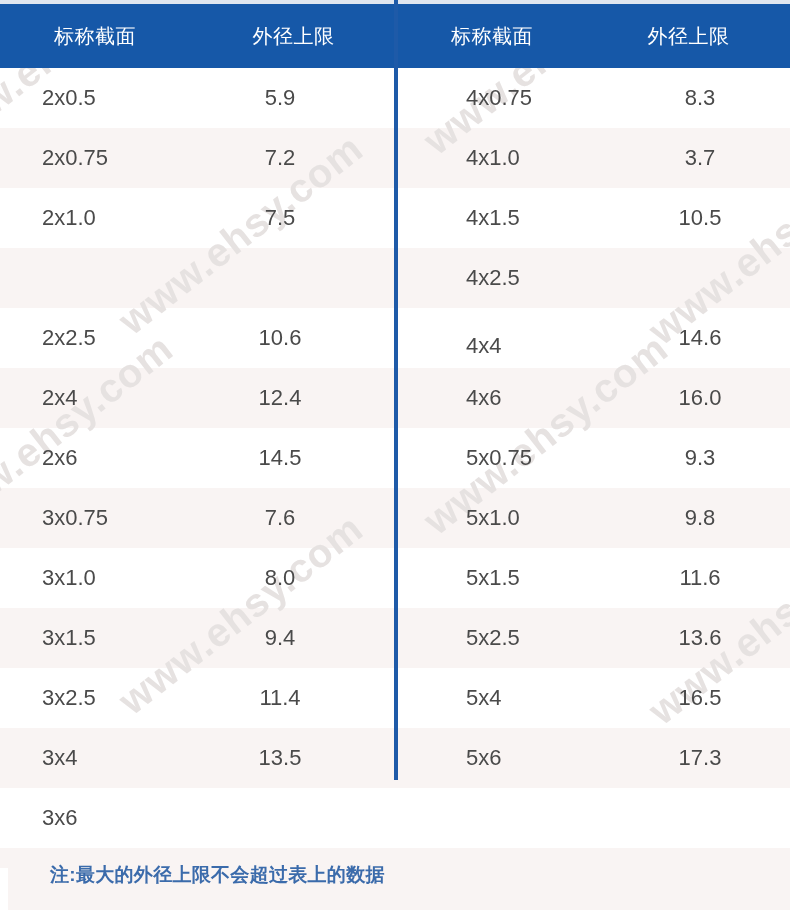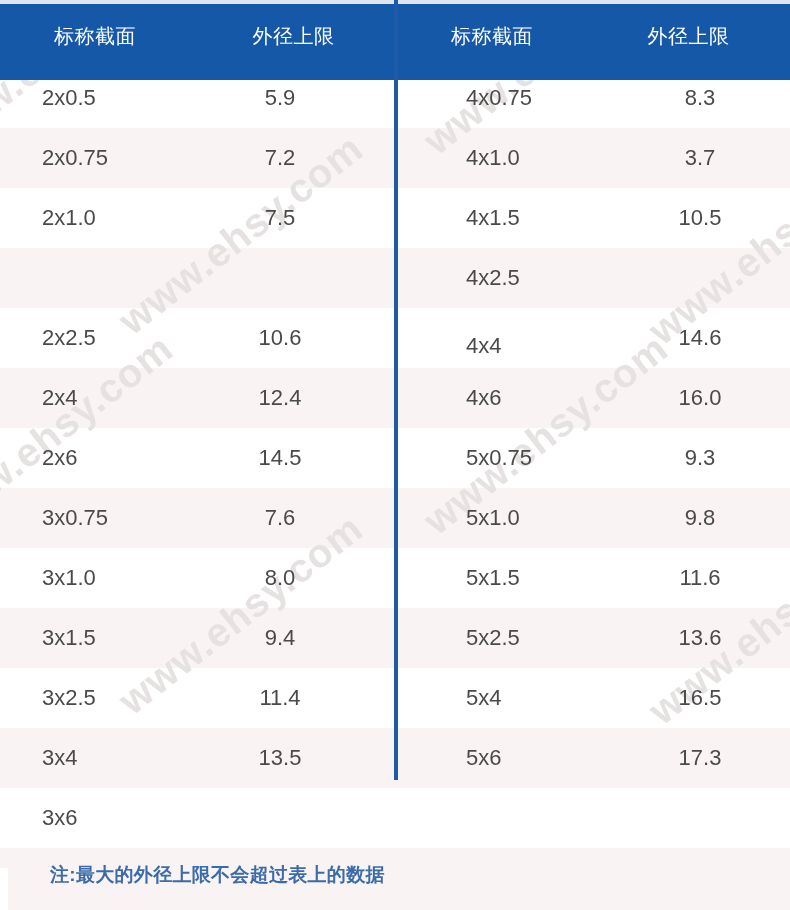--- a/index.html
+++ b/index.html
@@ -30,21 +30,21 @@
     height: 4px;
     background: #dfe6f0;
   }
 
   
   .table-header {
     position: absolute;
     top: 4px;
     left: 0;
     width: 790px;
-    height: 76px;
+    height: 64px;
     background: #1658a8;
     display: flex;
     z-index: 5;
   }
   .hcell {
     display: flex;
     align-items: center;
     justify-content: center;
     color: #ffffff;
     font-size: 20px;

